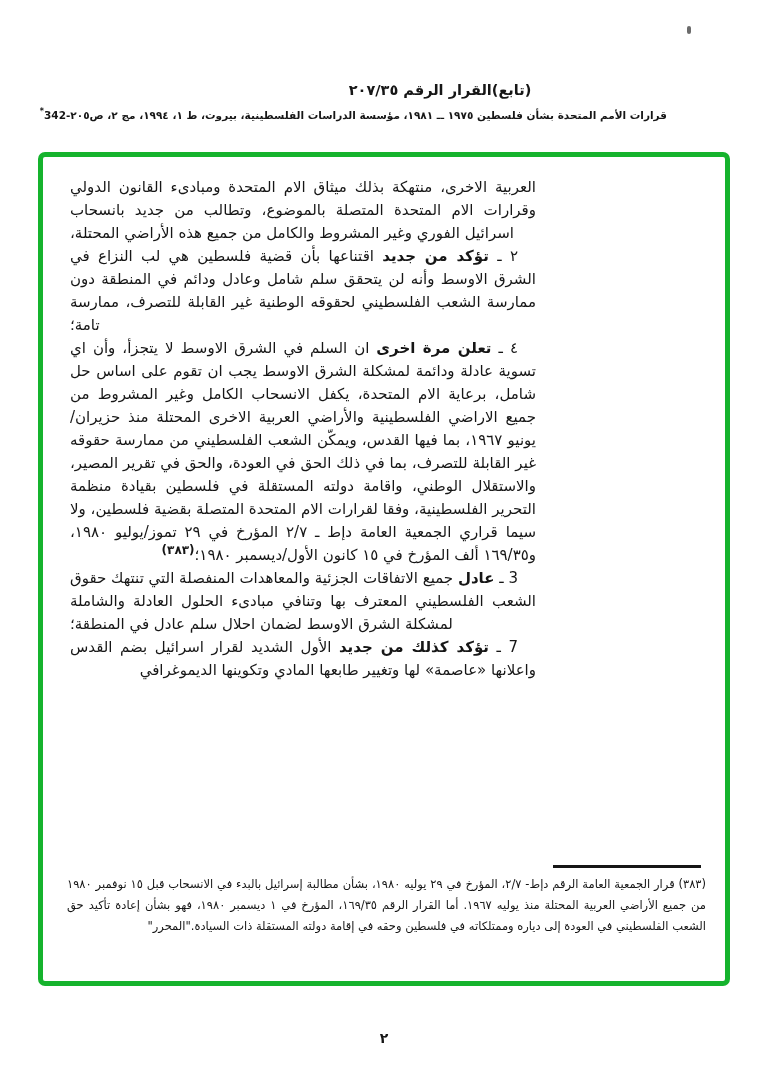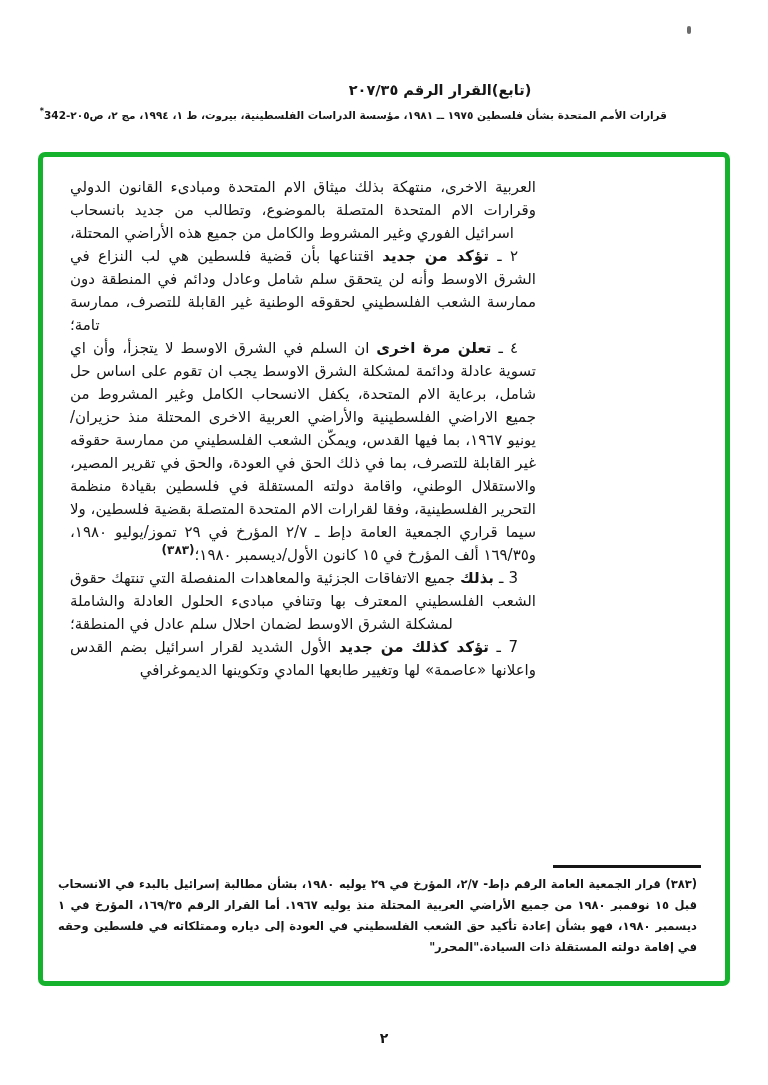--- a/index.html
+++ b/index.html
@@ -46,23 +46,23 @@
   .para.num-indent{text-indent:18px;}
   .para.last-left{text-align-last:left;}
   .para.last-right{text-align-last:right;}
   .para b{font-weight:bold;}
   .para sup{font-size:12px;line-height:0;vertical-align:6px;font-weight:bold;}
   .footnote-separator{
     position:absolute;left:553px;top:865px;width:148px;height:3px;
     background:#161616;
   }
   .footnote{
-    position:absolute;left:58px;top:874px;width:639px;
+    position:absolute;left:67px;top:874px;width:639px;
     direction:rtl;
-    font-size:11.5px;font-weight:bold;line-height:21px;
+    font-size:11.5px;font-weight:normal;line-height:21px;
     text-align:justify;text-align-last:right;
   }
   .page-number{
     position:absolute;top:1030px;left:0;right:0;
     text-align:center;
     font-size:14px;font-weight:bold;
   }
 </style>
 </head>
 <body>
@@ -79,21 +79,21 @@
 
   <div class="body-text">
 
     <p class="para last-left"><span>العربية الاخرى، منتهكة بذلك ميثاق الام المتحدة ومبادىء القانون الدولي وقرارات الام المتحدة المتصلة بالموضوع، وتطالب من جديد بانسحاب اسرائيل الفوري وغير المشروط والكامل من جميع هذه الأراضي المحتلة،</span></p>
 
     <p class="para num-indent last-left"><span>٢ ـ</span> <b>تؤكد من جديد</b> <span>اقتناعها بأن قضية فلسطين هي لب النزاع في الشرق الاوسط وأنه لن يتحقق سلم شامل وعادل ودائم في المنطقة دون ممارسة الشعب الفلسطيني لحقوقه الوطنية غير القابلة للتصرف، ممارسة تامة؛</span></p>
 
 
     <p class="para num-indent last-right"><span>٤ ـ</span> <b>تعلن مرة اخرى</b> <span>ان السلم في الشرق الاوسط لا يتجزأ، وأن اي تسوية عادلة ودائمة لمشكلة الشرق الاوسط يجب ان تقوم على اساس حل شامل، برعاية الام المتحدة، يكفل الانسحاب الكامل وغير المشروط من جميع الاراضي الفلسطينية والأراضي العربية الاخرى المحتلة منذ حزيران/يونيو ١٩٦٧، بما فيها القدس، ويمكّن الشعب الفلسطيني من ممارسة حقوقه غير القابلة للتصرف، بما في ذلك الحق في العودة، والحق في تقرير المصير، والاستقلال الوطني، واقامة دولته المستقلة في فلسطين بقيادة منظمة التحرير الفلسطينية، وفقا لقرارات الام المتحدة المتصلة بقضية فلسطين، ولا سيما قراري الجمعية العامة دإط ـ ٢/٧ المؤرخ في ٢٩ تموز/يوليو ١٩٨٠، و١٦٩/٣٥ ألف المؤرخ في ١٥ كانون الأول/ديسمبر ١٩٨٠؛</span><sup>(٣٨٣)</sup></p>
 
-    <p class="para num-indent last-left"><span>3 ـ</span> <b>بذلك</b> <span>جميع الاتفاقات الجزئية والمعاهدات المنفصلة التي تنتهك حقوق الشعب الفلسطيني المعترف بها وتنافي مبادىء الحلول العادلة والشاملة لمشكلة الشرق الاوسط لضمان احلال سلم عادل في المنطقة؛</span></p>
+    <p class="para num-indent last-left"><span>3 ـ</span> <b>عادل</b> <span>جميع الاتفاقات الجزئية والمعاهدات المنفصلة التي تنتهك حقوق الشعب الفلسطيني المعترف بها وتنافي مبادىء الحلول العادلة والشاملة لمشكلة الشرق الاوسط لضمان احلال سلم عادل في المنطقة؛</span></p>
 
     <p class="para num-indent last-right"><span>7 ـ</span> <b>تؤكد كذلك من جديد</b> <span>الأول الشديد لقرار اسرائيل بضم القدس واعلانها «عاصمة» لها وتغيير طابعها المادي وتكوينها الديموغرافي</span></p>
 
   </div>
 
   <div class="footnote-separator"></div>
 
   <div class="footnote"><span>(٣٨٣) قرار الجمعية العامة الرقم دإط- ٢/٧، المؤرخ في ٢٩ يوليه ١٩٨٠، بشأن مطالبة إسرائيل بالبدء في الانسحاب قبل ١٥ نوفمبر ١٩٨٠ من جميع الأراضي العربية المحتلة منذ يوليه ١٩٦٧. أما القرار الرقم ١٦٩/٣٥، المؤرخ في ١ ديسمبر ١٩٨٠، فهو بشأن إعادة تأكيد حق الشعب الفلسطيني في العودة إلى دياره وممتلكاته في فلسطين وحقه في إقامة دولته المستقلة ذات السيادة."المحرر"</span></div>
 
   <div class="page-number">٢</div>

